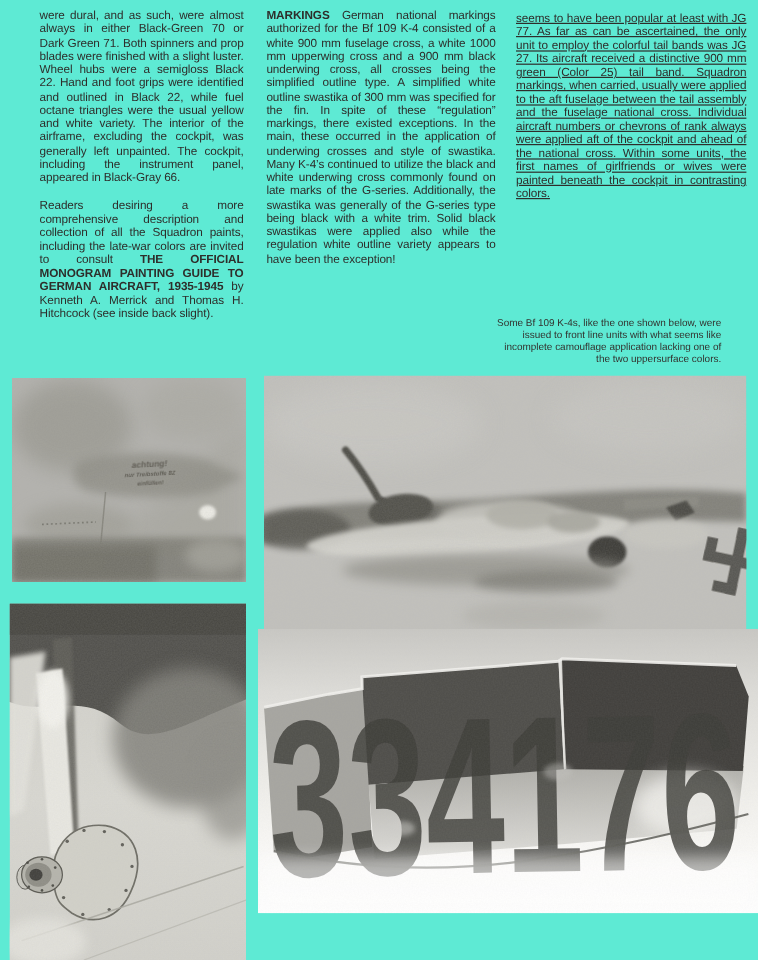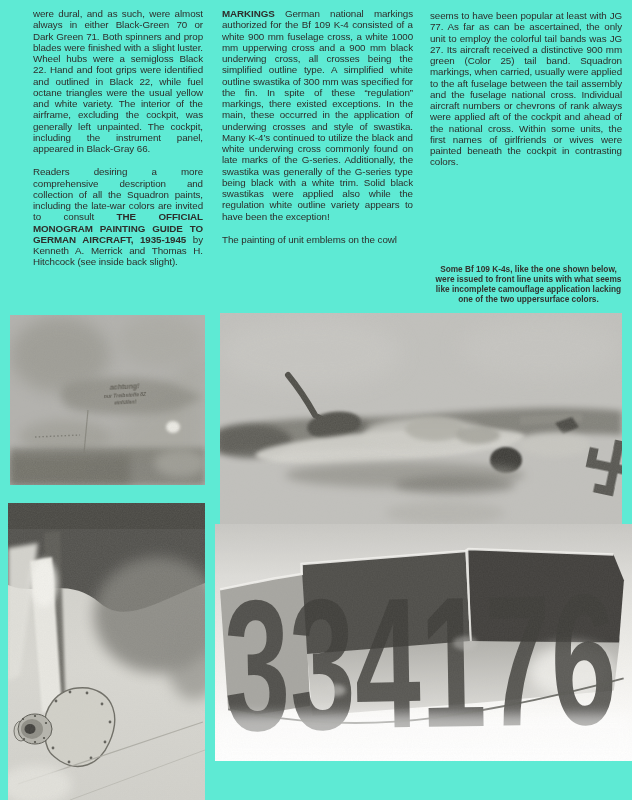--- a/index.html
+++ b/index.html
@@ -4,45 +4,44 @@
 <style>
   html,body{margin:0;padding:0;background:#ffffff;}
   .page{
     position:relative;width:632px;height:800px;background:#5eead4;
     font-family:"Liberation Sans",sans-serif;color:#2e2e2b;overflow:hidden;
   }
   .col{position:absolute;text-align:justify;font-size:9.8px;line-height:11.25px;letter-spacing:-0.08px;}
   .col p{margin:0 0 12px 0;}
   #col1{left:33px;top:8px;width:170px;}
   #col2{left:222px;top:8px;width:191px;}
-  #col3{left:430px;top:10px;width:192px;}
+  #col3{left:430px;top:10px;width:192px;text-decoration:underline;}
   .caption{
-    position:absolute;left:432px;top:264px;width:193px;margin:0;
-    font-size:8.3px;line-height:10px;font-weight:bold;color:#33332f;text-align:center;
+    position:absolute;left:408px;top:264px;width:193px;margin:0;
+    font-size:8.3px;line-height:10px;font-weight:normal;color:#33332f;text-align:right;
   }
   figure{position:absolute;margin:0;padding:0;line-height:0;}
   #photo-stencil{left:10px;top:315px;width:195px;height:170px;}
   #photo-wreck{left:220px;top:313px;width:402px;height:215px;}
   #photo-taillight{left:8px;top:503px;width:197px;height:297px;}
   #photo-fragment{left:215px;top:524px;width:417px;height:237px;}
   figure svg{display:block;width:100%;height:100%;}
 </style>
 </head>
 <body>
 
 <div class="page">
 
   <section class="col" id="col1">
     <p><span>were dural, and as such, were almost always in either Black-Green 70 or Dark Green 71. Both spinners and prop blades were finished with a slight luster. Wheel hubs were a semigloss Black 22. Hand and foot grips were identified and outlined in Black 22, while fuel octane triangles were the usual yellow and white variety. The interior of the airframe, excluding the cockpit, was generally left unpainted. The cockpit, including the instrument panel, appeared in Black-Gray 66.</span></p>
     <p><span>Readers desiring a more comprehensive description and collection of all the Squadron paints, including the late-war colors are invited to consult </span><b>THE OFFICIAL MONOGRAM PAINTING GUIDE TO GERMAN AIRCRAFT, 1935-1945</b><span> by Kenneth A. Merrick and Thomas H. Hitchcock (see inside back slight).</span></p>
   </section>
 
   <section class="col" id="col2">
     <p><b>MARKINGS</b><span> German national markings authorized for the Bf 109 K-4 consisted of a white 900 mm fuselage cross, a white 1000 mm upperwing cross and a 900 mm black underwing cross, all crosses being the simplified outline type. A simplified white outline swastika of 300 mm was specified for the fin. In spite of these “regulation” markings, there existed exceptions. In the main, these occurred in the application of underwing crosses and style of swastika. Many K-4’s continued to utilize the black and white underwing cross commonly found on late marks of the G-series. Additionally, the swastika was generally of the G-series type being black with a white trim. Solid black swastikas were applied also while the regulation white outline variety appears to have been the exception!</span></p>
-    <p><span>The painting of unit emblems on the cowl</span></p>
   </section>
 
   <section class="col" id="col3">
     <p><span>seems to have been popular at least with JG 77. As far as can be ascertained, the only unit to employ the colorful tail bands was JG 27. Its aircraft received a distinctive 900 mm green (Color 25) tail band. Squadron markings, when carried, usually were applied to the aft fuselage between the tail assembly and the fuselage national cross. Individual aircraft numbers or chevrons of rank always were applied aft of the cockpit and ahead of the national cross. Within some units, the first names of girlfriends or wives were painted beneath the cockpit in contrasting colors.</span></p>
   </section>
 
   <p class="caption">Some Bf 109 K-4s, like the one shown below, were issued to front line units with what seems like incomplete camouflage application lacking one of the two uppersurface colors.</p>
 
   <figure id="photo-stencil">
     <svg viewBox="0 0 195 170" preserveAspectRatio="none">

